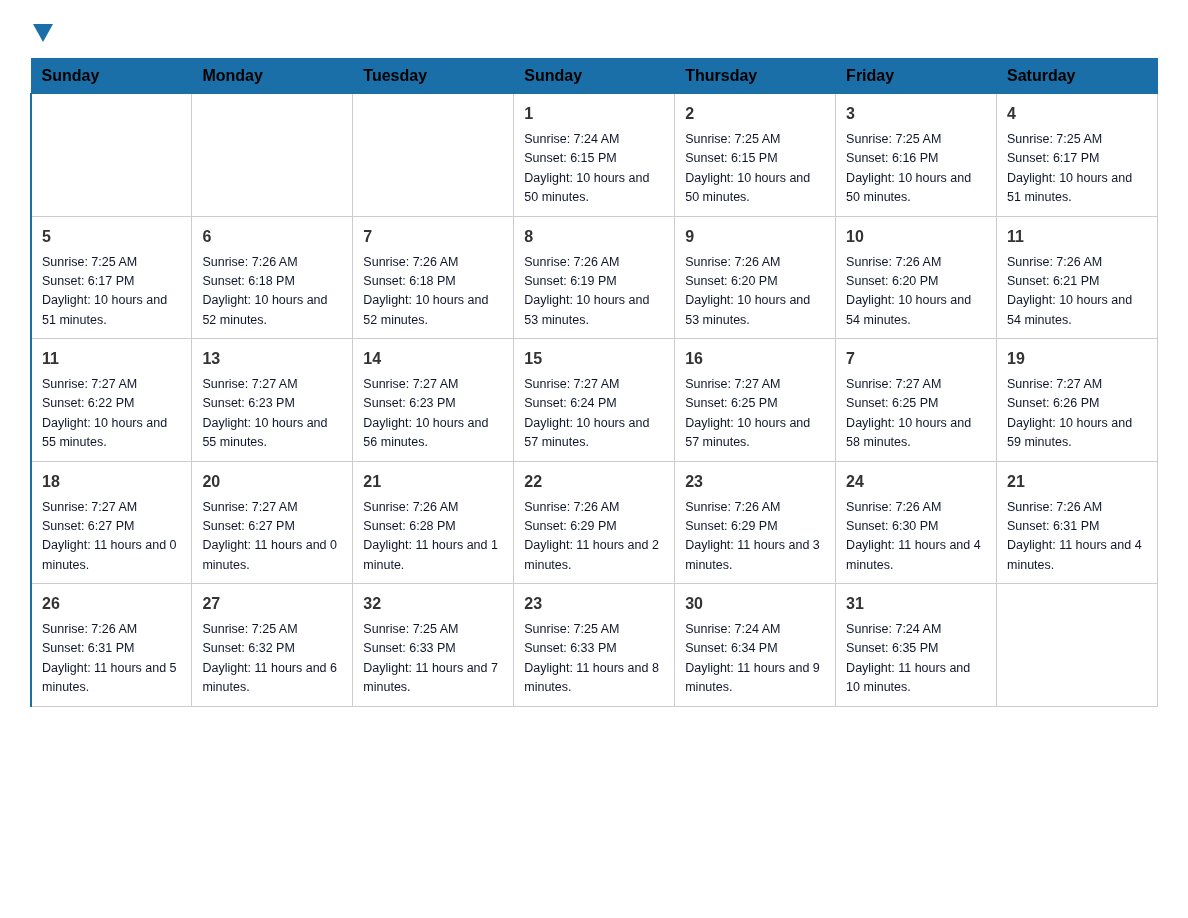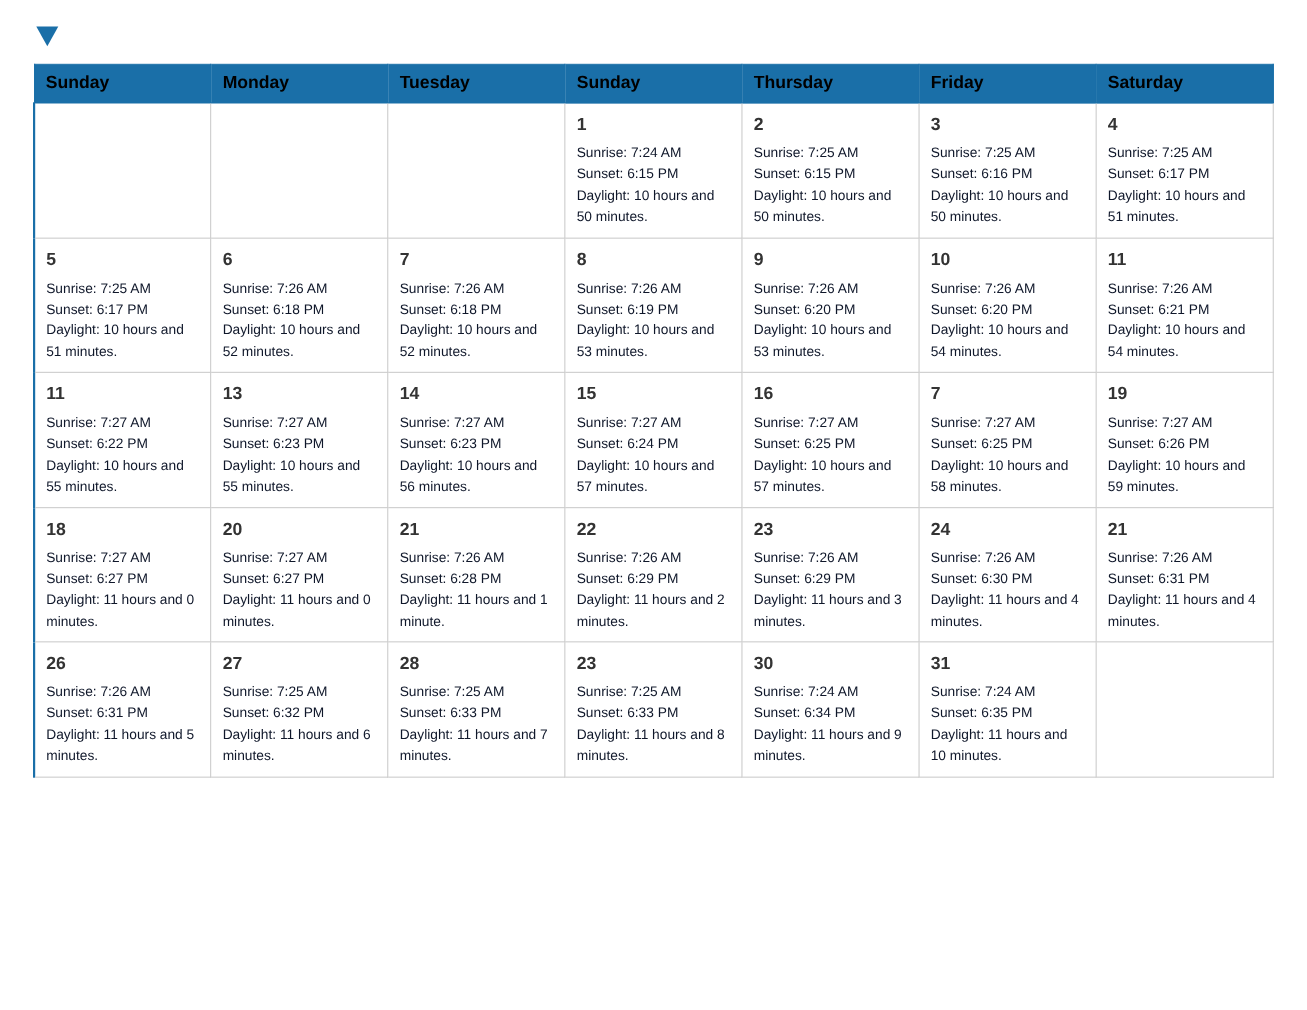--- a/index.html
+++ b/index.html
@@ -248,21 +248,21 @@
       <tr>
         <td>
           <span class="day-number">26</span>
           <div class="day-info">Sunrise: 7:26 AM<br>Sunset: 6:31 PM<br>Daylight: 11 hours and 5 minutes.</div>
         </td>
         <td>
           <span class="day-number">27</span>
           <div class="day-info">Sunrise: 7:25 AM<br>Sunset: 6:32 PM<br>Daylight: 11 hours and 6 minutes.</div>
         </td>
         <td>
-          <span class="day-number">28</span>
+          <span class="day-number">32</span>
           <div class="day-info">Sunrise: 7:25 AM<br>Sunset: 6:33 PM<br>Daylight: 11 hours and 7 minutes.</div>
         </td>
         <td>
           <span class="day-number">23</span>
           <div class="day-info">Sunrise: 7:25 AM<br>Sunset: 6:33 PM<br>Daylight: 11 hours and 8 minutes.</div>
         </td>
         <td>
           <span class="day-number">30</span>
           <div class="day-info">Sunrise: 7:24 AM<br>Sunset: 6:34 PM<br>Daylight: 11 hours and 9 minutes.</div>
         </td>

